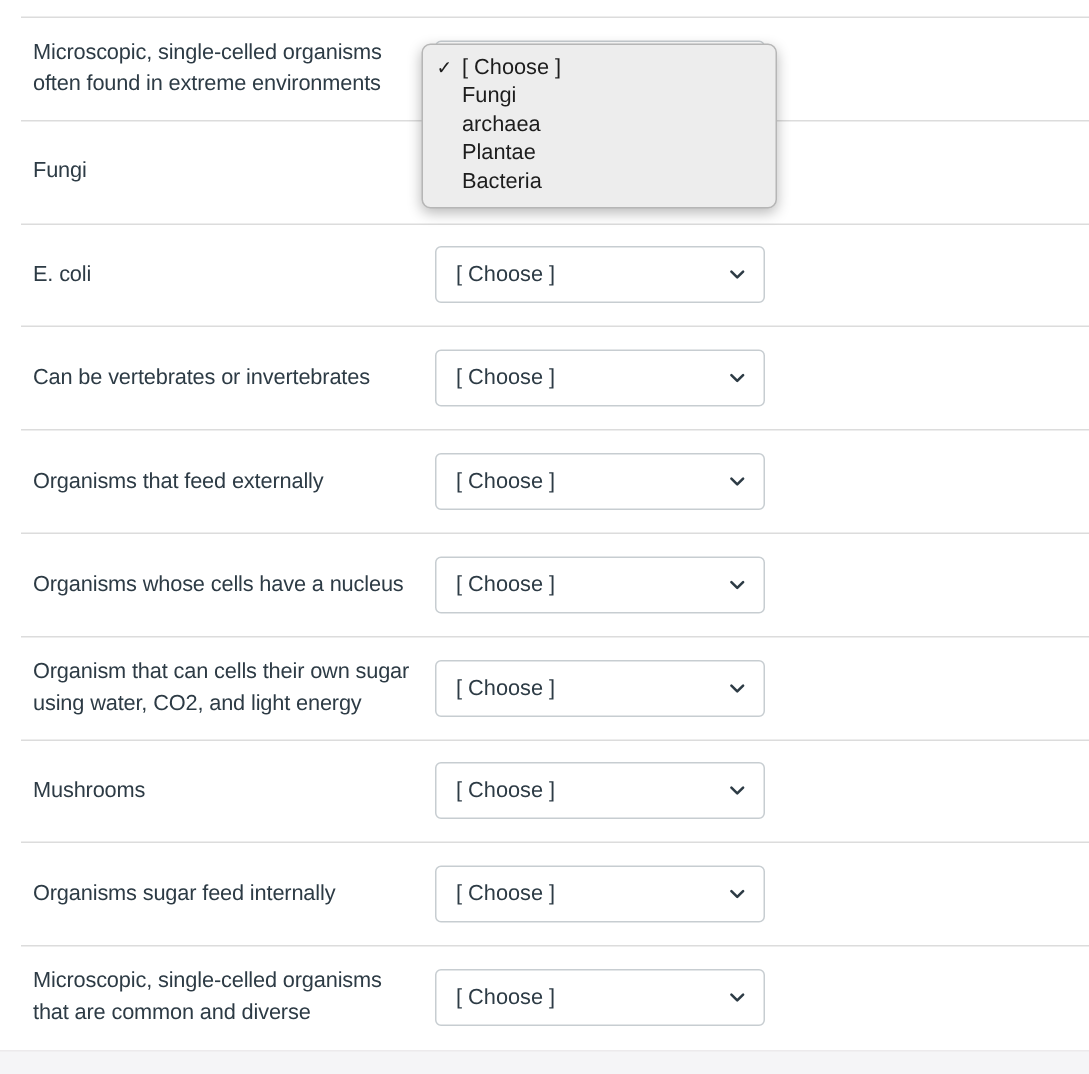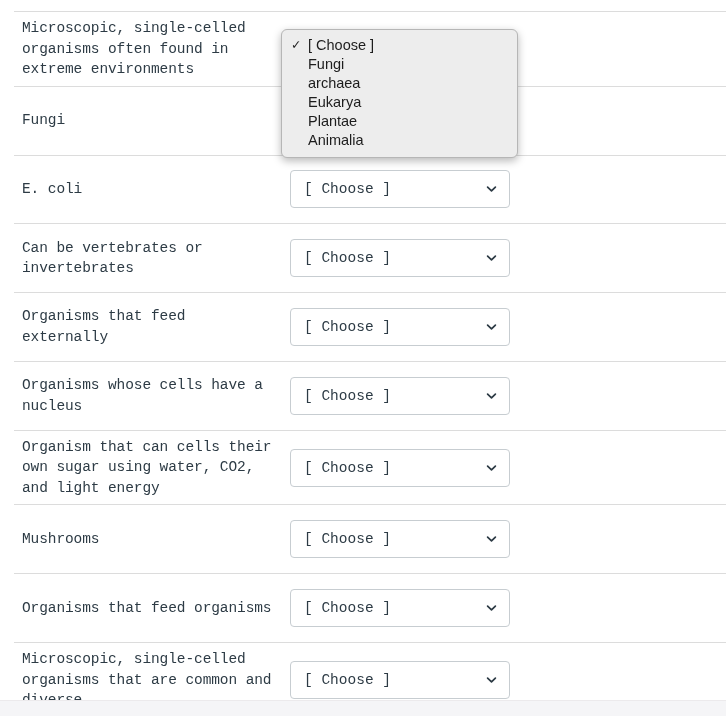--- a/index.html
+++ b/index.html
@@ -16,21 +16,20 @@
     font-size: 14.5px;
     color: #2d3b45;
     overflow: hidden;
     position: relative;
   }
 
   #quiz-form {
     position: relative;
     width: 726px;
     padding-top: 11px;
-    font-family: Liberation Mono, monospace;
   }
 
   .question-row {
     position: relative;
     display: flex;
     align-items: center;
     border-top: 1px solid #dcdcdc;
     width: 712px;
     margin-left: 14px;
     min-height: 68.8px;
@@ -234,21 +233,21 @@
           <span class="select-value">[ Choose ]</span>
           <span class="chev">
             <svg viewBox="0 0 16 16" width="13" height="13" aria-hidden="true">
               <path d="M3.2 5.6 L8 10.4 L12.8 5.6" fill="none" stroke="#2d3b45" stroke-width="2.1" stroke-linecap="round" stroke-linejoin="round"></path>
             </svg>
           </span>
         </div>
       </div>
     </div>
     <div class="question-row">
-      <div class="row-label">Organisms that feed organisms</div>
+      <div class="row-label">Organisms sugar feed internally</div>
       <div class="answer-cell">
         <div class="select-box">
           <span class="select-value">[ Choose ]</span>
           <span class="chev">
             <svg viewBox="0 0 16 16" width="13" height="13" aria-hidden="true">
               <path d="M3.2 5.6 L8 10.4 L12.8 5.6" fill="none" stroke="#2d3b45" stroke-width="2.1" stroke-linecap="round" stroke-linejoin="round"></path>
             </svg>
           </span>
         </div>
       </div>
@@ -275,21 +274,18 @@
       <span class="dd-check">✓</span>
       <span class="dd-label">[ Choose ]</span>
     </div>
     <div class="dd-item">
       <span class="dd-label">Fungi</span>
     </div>
     <div class="dd-item">
       <span class="dd-label">archaea</span>
     </div>
     <div class="dd-item">
-      <span class="dd-label">Eukarya</span>
-    </div>
-    <div class="dd-item">
       <span class="dd-label">Plantae</span>
     </div>
     <div class="dd-item">
-      <span class="dd-label">Animalia</span>
+      <span class="dd-label">Bacteria</span>
     </div>
   </div>
 
 </body></html>

